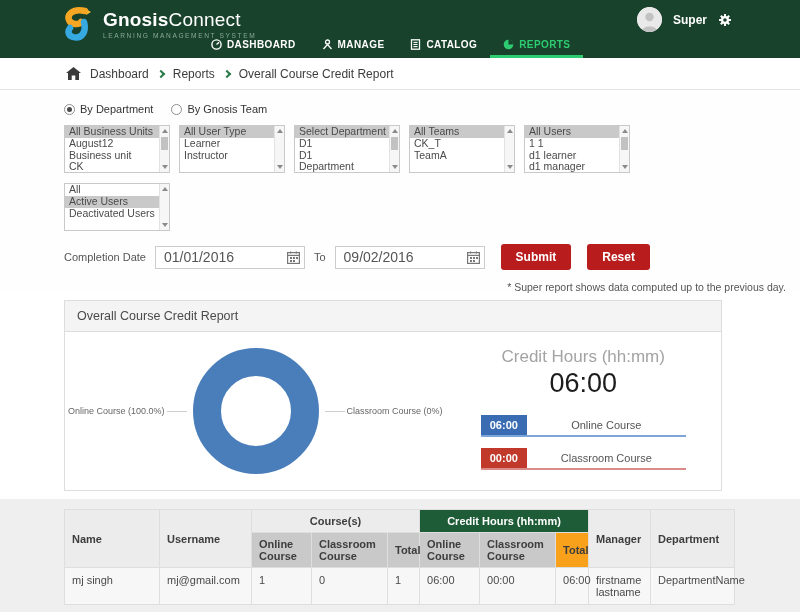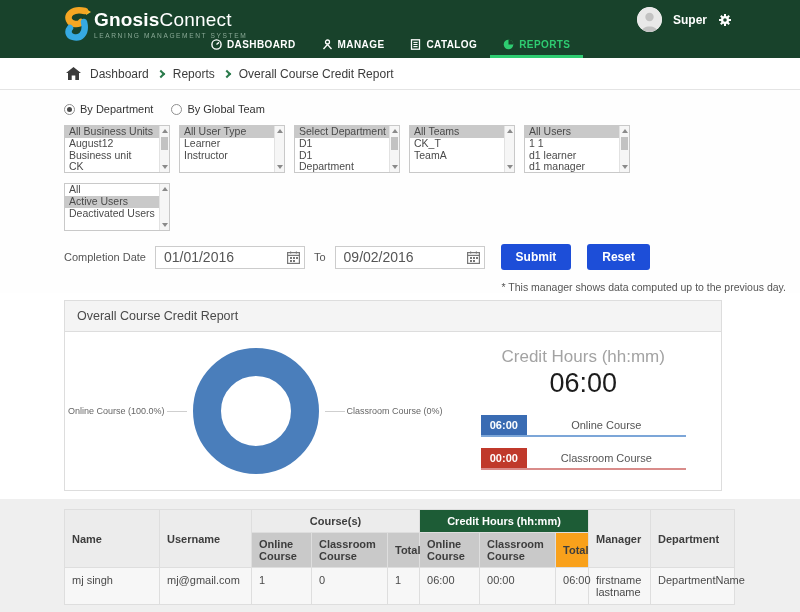--- a/index.html
+++ b/index.html
@@ -1,21 +1,21 @@
 <!DOCTYPE html>
 <html><head>
 <meta charset="utf-8">
 <style>
   * { margin:0; padding:0; box-sizing:border-box; }
   html,body { width:800px; height:612px; overflow:hidden; background:#fff;
     font-family:"Liberation Sans", sans-serif; }
 
   
   .app-header { height:58px; background:#18422b; position:relative; }
-  .brand { position:absolute; left:62px; top:6px; display:flex; gap:2px; align-items:center;justify-content:flex-end; }
+  .brand { position:absolute; left:62px; top:6px; display:flex; gap:11px; align-items:center;justify-content:flex-end; }
   .brand-name { font-size:19px; color:#fff; letter-spacing:0.2px; }
   .brand-name b { font-weight:bold; }
   .brand-tagline { font-size:6.6px; letter-spacing:1.6px; color:#8aa996; margin-top:1px; }
   .user-area { position:absolute; right:68px; top:7px; display:flex; align-items:center; gap:11px; }
   .avatar { width:25px; height:25px; border-radius:50%; background:#ededed; overflow:hidden; }
   .user-name { color:#fff; font-size:12px; font-weight:bold; }
   .main-nav { position:absolute; left:198px; bottom:0; display:flex; }
   .nav-item { display:flex; align-items:center; gap:5px; color:#fff; font-size:10px;
     font-weight:bold; letter-spacing:0.4px; padding:7px 13px 8px; cursor:pointer; }
   .nav-item.active { color:#2ecc71; padding-bottom:5px; border-bottom:3px solid #2ecc71; }
@@ -46,21 +46,21 @@
     border-left:3px solid transparent; border-right:3px solid transparent; }
   .lb-up { top:3px; border-bottom:4px solid #8a8a8a; }
   .lb-down { bottom:3px; border-top:4px solid #8a8a8a; }
   .lb-thumb { position:absolute; left:1px; top:11px; width:7px; height:13px; background:#c2c2c2; }
 
   .date-row { display:flex; align-items:center; gap:9px; margin-top:13px; font-size:11px; color:#555; }
   .date-wrap { position:relative; width:150px; }
   .date-wrap input { width:100%; height:23px; border:1px solid #ccc; padding:0 22px 0 8px;
     font-size:14px; color:#555; font-family:"Liberation Sans", sans-serif; }
   .cal-icon { position:absolute; right:5px; top:5px; cursor:pointer; }
-  .btn { background:#1d4ed8; color:#fff; border:none; border-radius:3px; font-size:12px;
+  .btn { background:#b91c1c; color:#fff; border:none; border-radius:3px; font-size:12px;
     font-weight:bold; padding:6px 15px; margin-left:7px; cursor:pointer;
     font-family:"Liberation Sans", sans-serif; }
 
   .note { width:722px; text-align:right; font-size:10.5px; color:#555; margin-top:11px; }
 
   
   .panel { margin:7px 0 0 64px; width:658px; border:1px solid #ddd; background:#fff; }
   .panel-header { background:#f4f4f4; border-bottom:1px solid #ddd; padding:8px 12px;
     font-size:12.5px; color:#4a4a4a; }
   .panel-body { display:flex; height:158px; }
@@ -175,21 +175,21 @@
 
 <div class="filters">
 
   <div class="radio-row">
     <span class="radio-opt">
       <span class="radio-circle checked"></span>
       <span>By Department</span>
     </span>
     <span class="radio-opt">
       <span class="radio-circle"></span>
-      <span>By Global Team</span>
+      <span>By Gnosis Team</span>
     </span>
   </div>
 
   <div class="listbox-row">
     <div class="listbox">
       <div class="lb-option selected">All Business Units</div>
       <div class="lb-option">August12</div>
       <div class="lb-option">Business unit</div>
       <div class="lb-option">CK</div>
       <div class="lb-rail">
@@ -280,21 +280,21 @@
           <rect x="6" y="6" width="2" height="2" fill="#777"></rect>
         <rect x="9" y="6" width="2" height="2" fill="#777"></rect>
           <rect x="3" y="9" width="2" height="2" fill="#777"></rect>
         <rect x="6" y="9" width="2" height="2" fill="#777"></rect>
       </svg>
     </span>
     <button class="btn">Submit</button>
     <button class="btn">Reset</button>
   </div>
 
-  <div class="note">* This manager shows data computed up to the previous day.</div>
+  <div class="note">* Super report shows data computed up to the previous day.</div>
 </div>
 
 <div class="panel">
   <div class="panel-header">Overall Course Credit Report</div>
   <div class="panel-body">
     <div class="chart-area">
       <span class="pie-label">Online Course (100.0%)</span>
       <span class="connector"></span>
       <svg width="134" height="134" viewBox="0 0 134 134">
         <circle cx="67" cy="67" r="49" fill="none" stroke="#4a7ebb" stroke-width="28"></circle>

